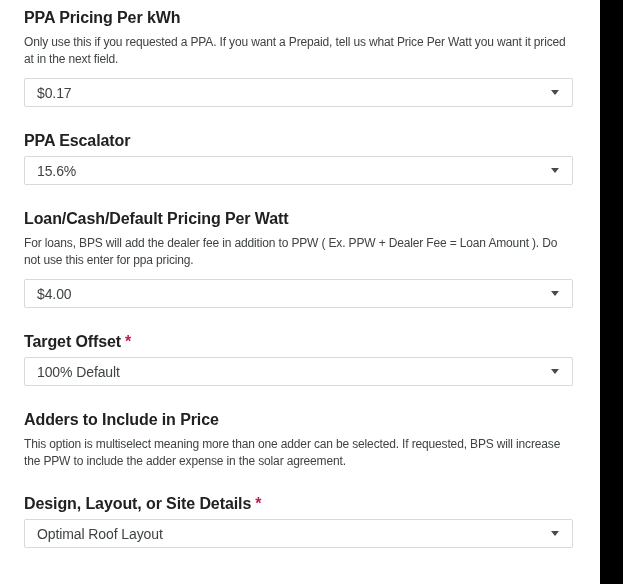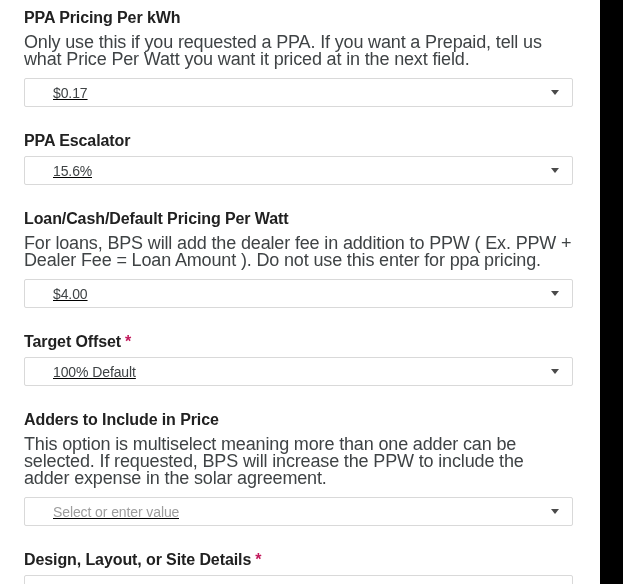--- a/index.html
+++ b/index.html
@@ -23,39 +23,38 @@
     color: #212121;
     letter-spacing: -0.1px;
   }
   .req {
     color: #c2185b;
     font-weight: bold;
     margin-left: 4px;
   }
   .field-desc {
     margin: 7px 0 0 0;
-    font-size: 18px;
+    font-size: 12px;
     line-height: 17px;
     color: #3f4345;
     letter-spacing: -0.15px;
   }
   .select {
     box-sizing: border-box;
     margin-top: 10px;
     width: 549px;
     height: 29px;
     background: #ffffff;
     border: 1px solid #d9d9d9;
     border-radius: 2px;
     display: flex;
     align-items: center;
     justify-content: space-between;
-    padding: 0 13px 0 28px;
+    padding: 0 13px 0 12px;
     cursor: pointer;
-    text-decoration: underline;
   }
   .field.no-desc .select { margin-top: 6px; }
   .select-value {
     font-size: 14px;
     color: #3f4345;
     letter-spacing: -0.1px;
     white-space: nowrap;
     overflow: hidden;
   }
   .select-value.placeholder { color: #9e9e9e; }
@@ -118,24 +117,20 @@
       <span class="select-value">100% Default</span>
       <span class="caret"></span>
     </div>
   </div>
 
   <div class="field">
     <div class="field-label">
       <span>Adders to Include in Price</span>
     </div>
     <p class="field-desc">This option is multiselect meaning more than one adder can be selected. If requested, BPS will increase the PPW to include the adder expense in the solar agreement.</p>
-    <div class="select">
-      <span class="select-value placeholder">Select or enter value</span>
-      <span class="caret"></span>
-    </div>
   </div>
 
   <div class="field no-desc">
     <div class="field-label">
       <span>Design, Layout, or Site Details</span><span class="req">*</span>
     </div>
     <div class="select">
       <span class="select-value">Optimal Roof Layout</span>
       <span class="caret"></span>
     </div>

